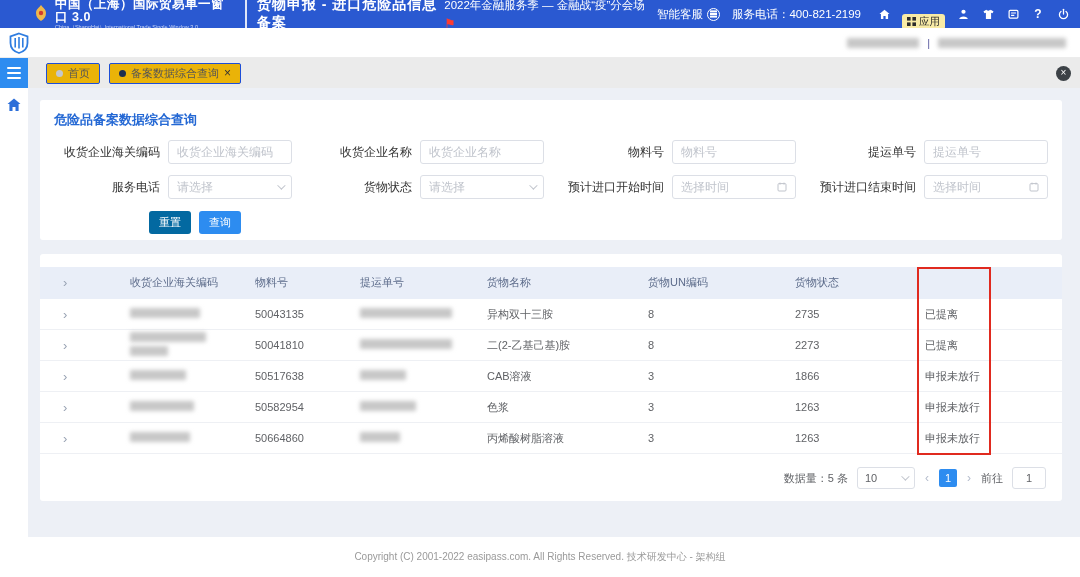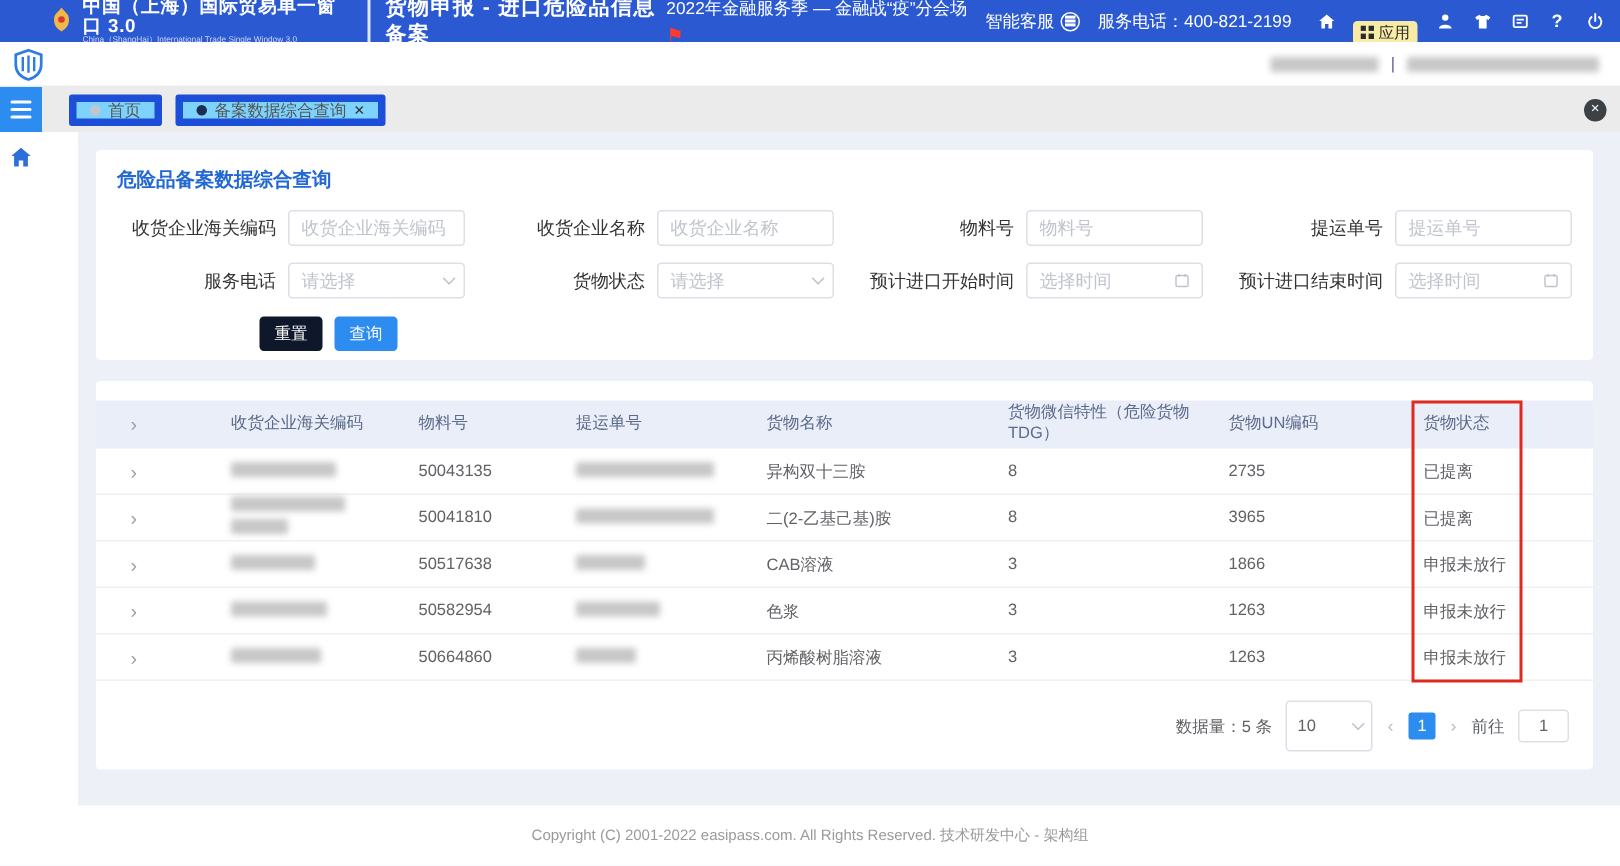--- a/index.html
+++ b/index.html
@@ -37,67 +37,67 @@
   .redact { background:#c7c7c7; border-radius:1px; filter:blur(2px); height:10px; }
   .user-sep { color:#5b5ba0; font-size:11px; }
 
   
   .tabbar { position:absolute; top:58px; left:0; right:0; height:30px; background:#ebebeb;
             display:flex; align-items:center; }
   .hamburger { width:28px; height:30px; background:#2d8cf0; flex:none; display:flex; flex-direction:column;
                align-items:center; justify-content:center; gap:3px; cursor:pointer; }
   .hamburger i { display:block; width:14px; height:2px; background:#fff; border-radius:1px; }
   .tabs { display:flex; align-items:center; gap:9px; margin-left:18px; }
-  .tab { background:#7dd3fc; border:5px solid #1d4ed8; border-radius:2px; height:21px; padding:0 9px;
+  .tab { background:#eab308; border:1px solid #1d4ed8; border-radius:2px; height:21px; padding:0 9px;
          display:flex; align-items:center; gap:5px; font-size:11px; color:#555; cursor:pointer;justify-content:space-between; }
   .tab-dot { width:7px; height:7px; border-radius:50%; background:#c3c7cd; }
   .tab.active .tab-dot { background:#1c2e4e; }
   .tab-close { font-size:12px; color:#333; line-height:1; cursor:pointer; }
   .close-all { margin-left:auto; margin-right:9px; width:15px; height:15px; border-radius:50%;
                background:#3c4146; color:#fff; font-size:10px; line-height:1; display:flex;
                align-items:center; justify-content:center; cursor:pointer; }
 
   
   .sidebar { position:absolute; top:88px; left:0; bottom:36px; width:28px; background:#fff; }
   .sidebar-home { margin:9px auto 0; width:16px; height:16px; display:flex; cursor:pointer; }
   .main { position:absolute; top:88px; left:28px; right:0; bottom:36px; background:#edf0f6;
-          padding:12px 18px 10px 12px; overflow:hidden;margin-left:24px; }
+          padding:12px 18px 10px 12px; overflow:hidden; }
 
   
   .query-card { background:#fff; border-radius:3px; height:140px; padding:11px 14px; margin-bottom:14px; }
   .q-title { color:#2468d4; font-size:13px; font-weight:bold; }
   .form-grid { display:grid; grid-template-columns:repeat(4,1fr); column-gap:14px; row-gap:11px; margin-top:11px; }
   .field { display:flex; align-items:center; min-width:0; }
   .field .flabel { width:106px; flex:none; text-align:right; font-size:12px; color:#333; margin-right:8px; white-space:nowrap; }
   .ctrl { flex:1; height:24px; border:1px solid #dcdfe6; border-radius:3px; background:#fff;
           display:flex; align-items:center; padding:0 8px; font-size:12px; color:#c0c4cc; min-width:0; }
   input.ctrl { outline:none; color:#333; }
   input.ctrl::placeholder { color:#c0c4cc; }
   .ctrl.pick { cursor:pointer; justify-content:space-between; }
   .caret { width:6px; height:6px; border-right:1.4px solid #c0c4cc; border-bottom:1.4px solid #c0c4cc;
            transform:rotate(45deg) translateY(-2px); flex:none; }
   .cal { flex:none; }
   .btn-row { display:flex; gap:8px; margin-top:12px; margin-left:95px; }
   .btn { border:none; border-radius:3px; color:#fff; font-size:11px; padding:4px 10px; cursor:pointer; }
-  .btn.reset { background:#0f172a; }
+  .btn.reset { background:#0369a1; }
   .btn.search { background:#2d8cf0; }
 
   
   .table-card { background:#fff; border-radius:3px; position:relative; padding:13px 0 10px; }
   .trow { display:grid; grid-template-columns:67px 125px 105px 127px 161px 147px 130px 1fr;
           padding-left:13px; align-items:center; }
   .trow > div { padding:0 10px; min-width:0; }
   .thead { background:#e9eef8; height:32px; font-size:11px; color:#5c6b8a; line-height:1.25; }
   .tbody .trow { height:31px; font-size:11px; color:#606266; border-bottom:1px solid #eef0f4; }
   .expand { color:#98a2b3; font-size:13px; cursor:pointer; }
   .red-box { position:absolute; left:877px; top:13px; width:74px; height:188px;
              border:2px solid #e02a1f; pointer-events:none; }
   .pagination { display:flex; align-items:center; justify-content:flex-end; gap:9px;
                 margin:13px 16px 2px 0; font-size:11px; color:#606266; }
-  .psize { width:58px; height:34px; border:1px solid #dcdfe6; border-radius:3px; display:flex;
+  .psize { width:58px; height:22px; border:1px solid #dcdfe6; border-radius:3px; display:flex;
            align-items:center; justify-content:space-between; padding:0 7px; color:#606266; cursor:pointer; }
   .parrow { color:#b4bccc; font-size:12px; cursor:pointer; padding:0 1px; }
   .pnum { width:18px; height:18px; background:#2d8cf0; color:#fff; border-radius:2px; display:flex;
           align-items:center; justify-content:center; font-size:11px; cursor:pointer; }
   .goto-input { width:34px; height:22px; border:1px solid #dcdfe6; border-radius:3px; text-align:center;
                 font-size:11px; color:#606266; outline:none; }
 
   .footer { position:absolute; bottom:0; left:0; right:0; height:40px; background:#fff;
             display:flex; align-items:center; justify-content:center; font-size:10px; color:#9a9a9a; }
 </style>
@@ -279,21 +279,20 @@
       </div>
     </div>
 
     <div class="table-card">
       <div class="trow thead">
         <div class="expand">›</div>
         <div>收货企业海关编码</div>
         <div>物料号</div>
         <div>提运单号</div>
         <div>货物名称</div>
-        <div>货物微信特性（危险货物TDG）</div>
         <div>货物UN编码</div>
         <div>货物状态</div>
       </div>
 
       <div class="tbody">
         <div class="trow">
           <div class="expand">›</div>
           <div><span class="redact" style="display:inline-block;width:70px"></span></div>
           <div>50043135</div>
           <div><span class="redact" style="display:inline-block;width:92px"></span></div>
@@ -305,21 +304,21 @@
         <div class="trow">
           <div class="expand">›</div>
           <div>
             <span class="redact" style="display:inline-block;width:76px"></span>
             <span class="redact" style="display:inline-block;width:38px;margin-top:2px"></span>
           </div>
           <div>50041810</div>
           <div><span class="redact" style="display:inline-block;width:92px"></span></div>
           <div>二(2-乙基己基)胺</div>
           <div>8</div>
-          <div>3965</div>
+          <div>2273</div>
           <div>已提离</div>
         </div>
         <div class="trow">
           <div class="expand">›</div>
           <div><span class="redact" style="display:inline-block;width:56px"></span></div>
           <div>50517638</div>
           <div><span class="redact" style="display:inline-block;width:46px"></span></div>
           <div>CAB溶液</div>
           <div>3</div>
           <div>1866</div>

